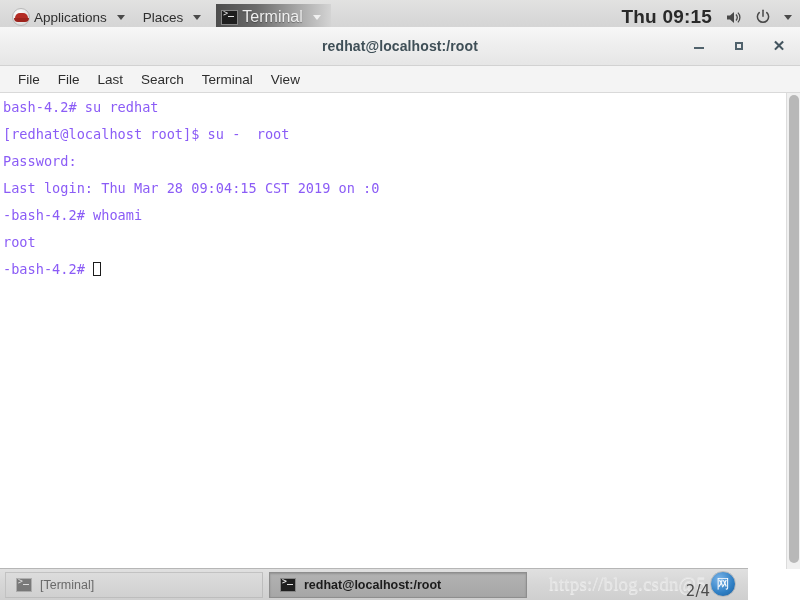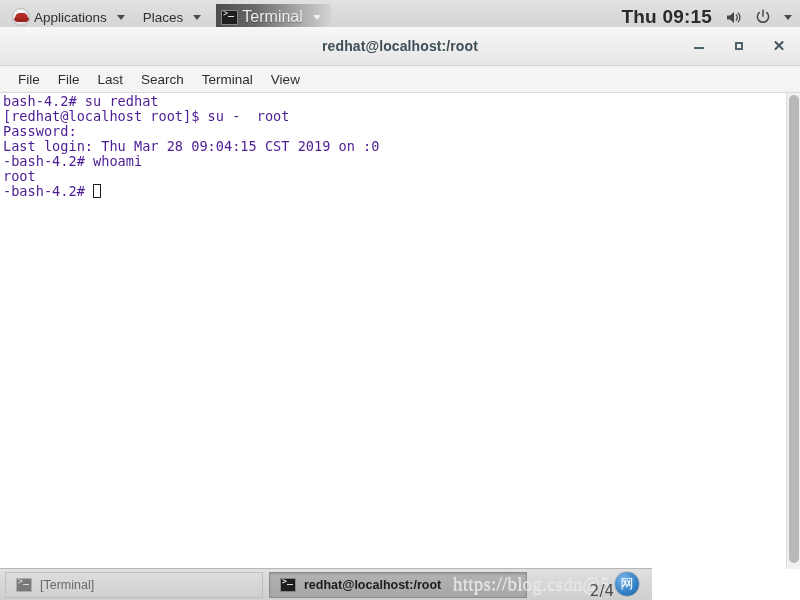--- a/index.html
+++ b/index.html
@@ -192,22 +192,22 @@
     height: 476px;
     background: #ffffff;
     overflow: hidden;
   }
   #term-text {
     position: absolute;
     left: 3px; top: 1px;
     right: 22px;
     font-family: "DejaVu Sans Mono", "Liberation Mono", monospace;
     font-size: 13.6px;
-    line-height: 15px;
-    color: #4c1d95;
+    line-height: 27px;
+    color: #8b5cf6;
     white-space: pre;
   }
   .cursor-block {
     display: inline-block;
     width: 8px;
     height: 14px;
     border: 1px solid #1b1b1b;
     box-sizing: border-box;
     vertical-align: -2px;
   }
@@ -225,21 +225,21 @@
     width: 10px;
     height: 468px;
     background: #b8b8b8;
     border-radius: 5px;
   }
 
   
   #taskbar {
     position: absolute;
     left: 0; bottom: 0;
-    width: 652px; height: 32px;
+    width: 748px; height: 32px;
     background: linear-gradient(to bottom, #e0e0e0 0%, #d6d6d6 50%, #cfcfcf 100%);
     border-top: 1px solid #b6b6b6;
     display: flex;
     align-items: center;
     box-sizing: border-box;
     padding: 0 2px;
   }
   .task-button {
     height: 26px;
     display: flex;

